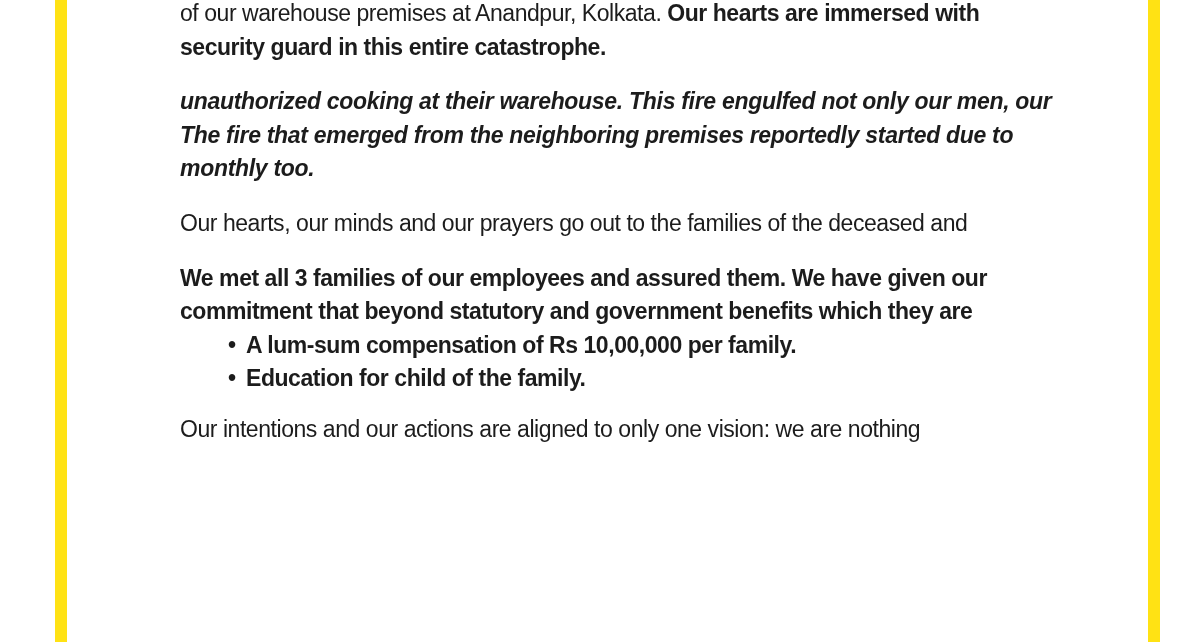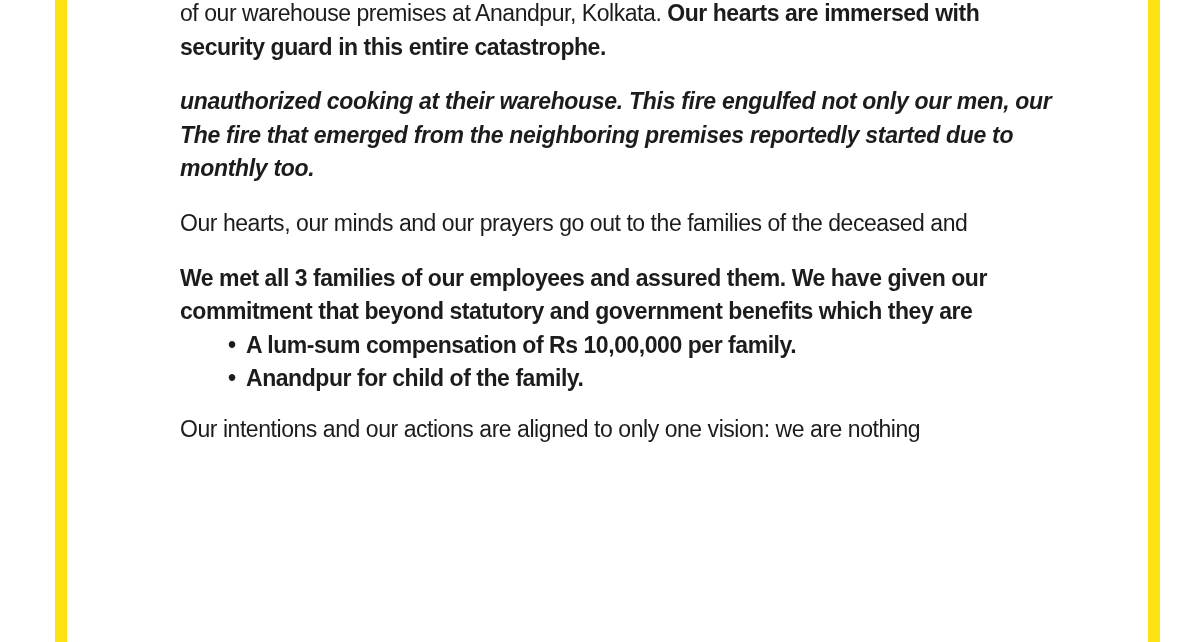--- a/index.html
+++ b/index.html
@@ -77,20 +77,20 @@
     <div class="line">Our hearts, our minds and our prayers go out to the families of the deceased and</div>
   </div>
 
   <div class="para tight b">
     <div class="line">We met all 3 families of our employees and assured them. We have given our</div>
     <div class="line">commitment that beyond statutory and government benefits which they are</div>
   </div>
 
   <div class="bullets">
     <div class="bullet-row"><span class="bullet-glyph">•</span><span>A lum-sum compensation of Rs 10,00,000 per family.</span></div>
-    <div class="bullet-row"><span class="bullet-glyph">•</span><span>Anandpur for child of the family.</span></div>
+    <div class="bullet-row"><span class="bullet-glyph">•</span><span>Education for child of the family.</span></div>
   </div>
 
   <div class="para">
     <div class="line">Our intentions and our actions are aligned to only one vision: we are nothing</div>
   </div>
 
 </div>
 
 </body></html>

